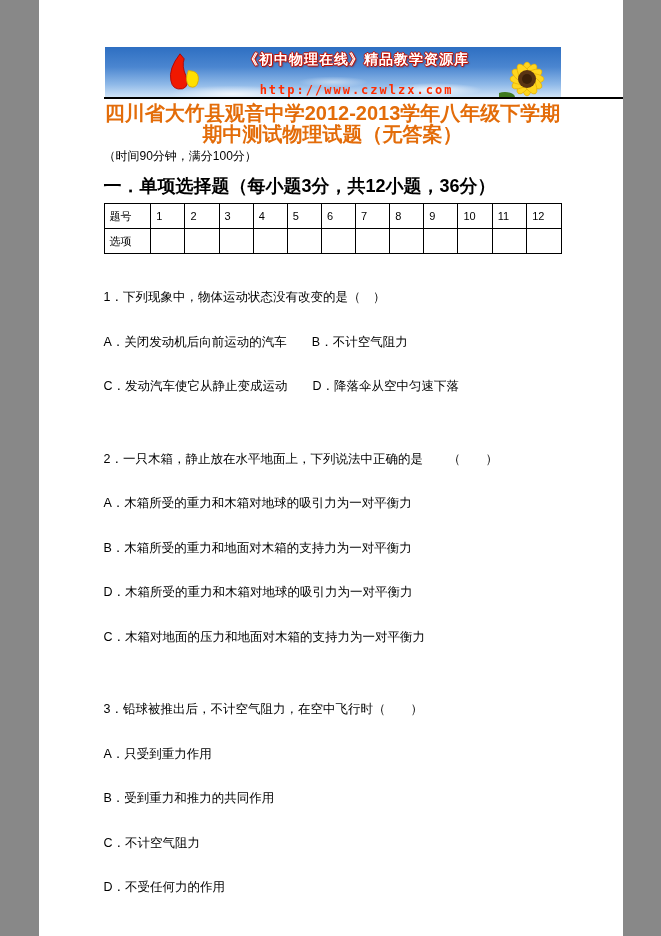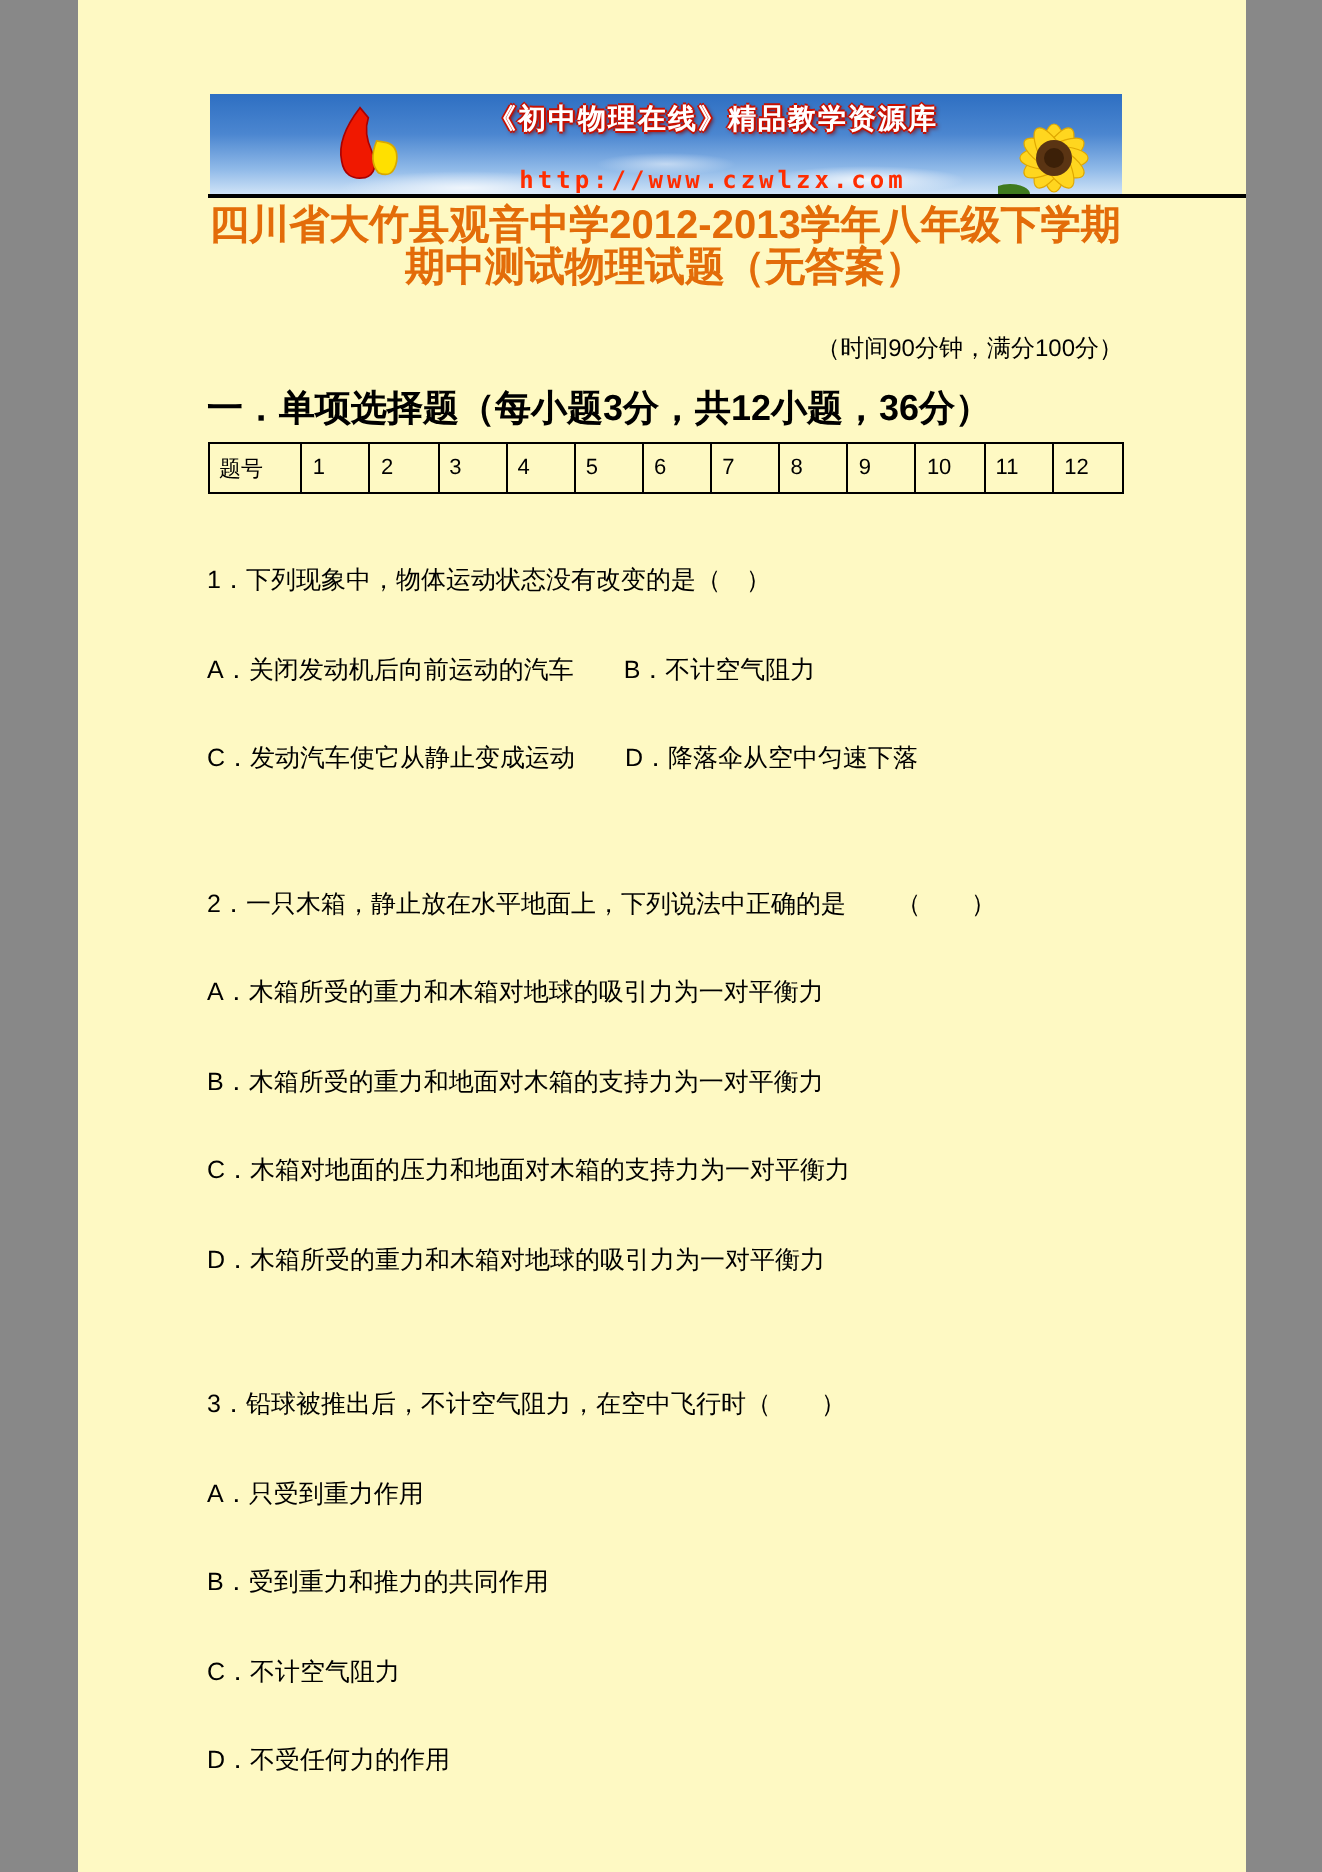--- a/index.html
+++ b/index.html
@@ -1,20 +1,20 @@
 <!DOCTYPE html>
 <html><head>
 <meta charset="utf-8">
 <style>
   html,body{margin:0;padding:0;background:#888;}
   .page{
     position:relative;
     width:584px;height:936px;
     margin:0 auto;
-    background:#fef9c3;
+    background:#ffffff;
     font-family:"Liberation Sans","DejaVu Sans",sans-serif;
     color:#000;
     overflow:hidden;
     box-sizing:border-box;
     padding:47px 61px 0 65px;
   }
   
   .banner{
     position:relative;
     width:456px;height:50px;
@@ -40,21 +40,21 @@
   }
   .banner-sunflower{position:absolute;right:0;bottom:-4px;width:62px;height:52px;}
   .rule{border-top:2px solid #000;width:535px;margin:0;}
   
   .doc-title{
     margin-top:4px;
     text-align:center;
     font-size:20px;line-height:21px;font-weight:bold;
     color:#e36c09;
   }
-  .doc-subtitle{margin-top:21px;text-align:right;font-size:12px;}
+  .doc-subtitle{margin-top:3px;text-align:left;font-size:12px;}
   .section-heading{margin-top:9px;font-size:18px;font-weight:bold;}
   
   table.answers{border-collapse:collapse;margin-top:5px;font-size:11px;}
   table.answers td{
     border:1px solid #000;height:24px;padding:0 0 0 5px;vertical-align:middle;
   }
   td.hdr{width:42px;}
   td.num{width:29px;}
   
   .questions{margin-top:7px;font-size:12.5px;}
@@ -108,37 +108,52 @@
         <td class="num">4</td>
         <td class="num">5</td>
         <td class="num">6</td>
         <td class="num">7</td>
         <td class="num">8</td>
         <td class="num">9</td>
         <td class="num">10</td>
         <td class="num">11</td>
         <td class="num">12</td>
       </tr>
+      <tr>
+        <td class="hdr">选项</td>
+        <td class="num"></td>
+        <td class="num"></td>
+        <td class="num"></td>
+        <td class="num"></td>
+        <td class="num"></td>
+        <td class="num"></td>
+        <td class="num"></td>
+        <td class="num"></td>
+        <td class="num"></td>
+        <td class="num"></td>
+        <td class="num"></td>
+        <td class="num"></td>
+      </tr>
     </tbody>
   </table>
 
   <div class="questions">
 
     <div class="q q1">
       <div>1．下列现象中，物体运动状态没有改变的是（　）</div>
       <div>A．关闭发动机后向前运动的汽车　　B．不计空气阻力</div>
       <div>C．发动汽车使它从静止变成运动　　D．降落伞从空中匀速下落</div>
     </div>
 
     <div class="q q2">
       <div>2．一只木箱，静止放在水平地面上，下列说法中正确的是　　（　　）</div>
       <div>A．木箱所受的重力和木箱对地球的吸引力为一对平衡力</div>
       <div>B．木箱所受的重力和地面对木箱的支持力为一对平衡力</div>
+      <div>D．木箱所受的重力和木箱对地球的吸引力为一对平衡力</div>
       <div>C．木箱对地面的压力和地面对木箱的支持力为一对平衡力</div>
-      <div>D．木箱所受的重力和木箱对地球的吸引力为一对平衡力</div>
     </div>
 
     <div class="q q3">
       <div>3．铅球被推出后，不计空气阻力，在空中飞行时（　　）</div>
       <div>A．只受到重力作用</div>
       <div>B．受到重力和推力的共同作用</div>
       <div>C．不计空气阻力</div>
       <div>D．不受任何力的作用</div>
     </div>
 

